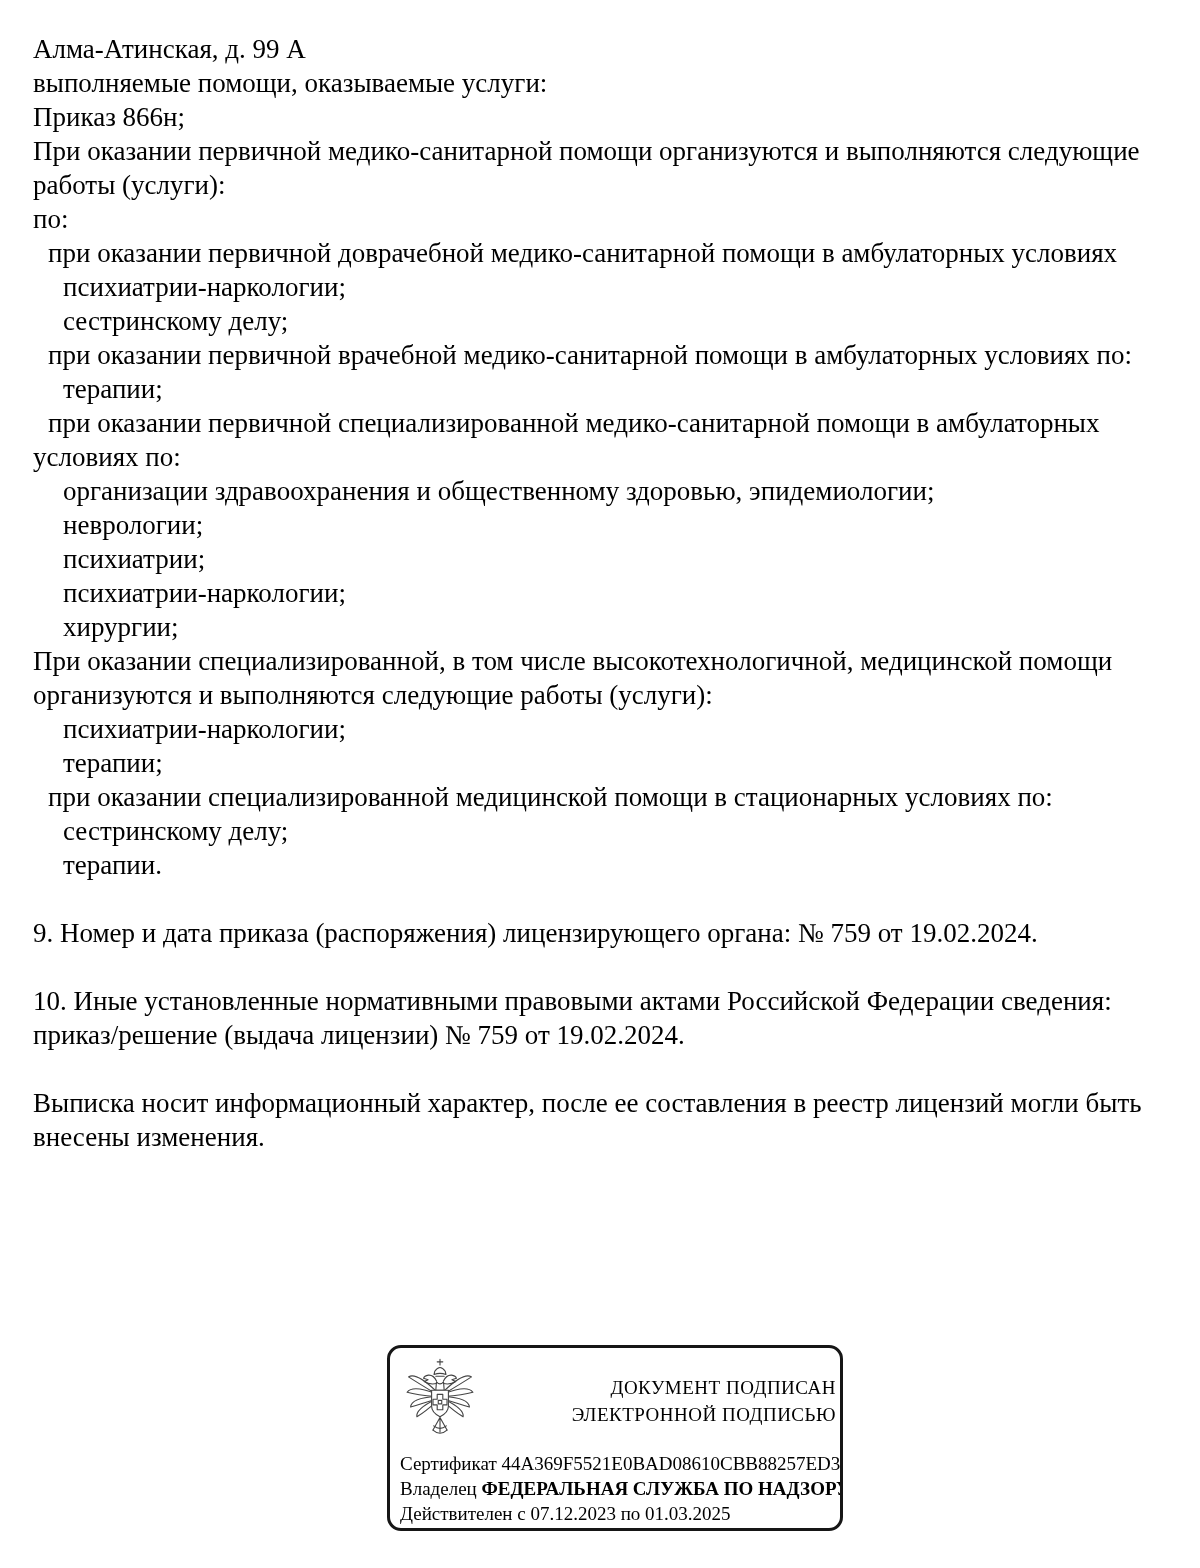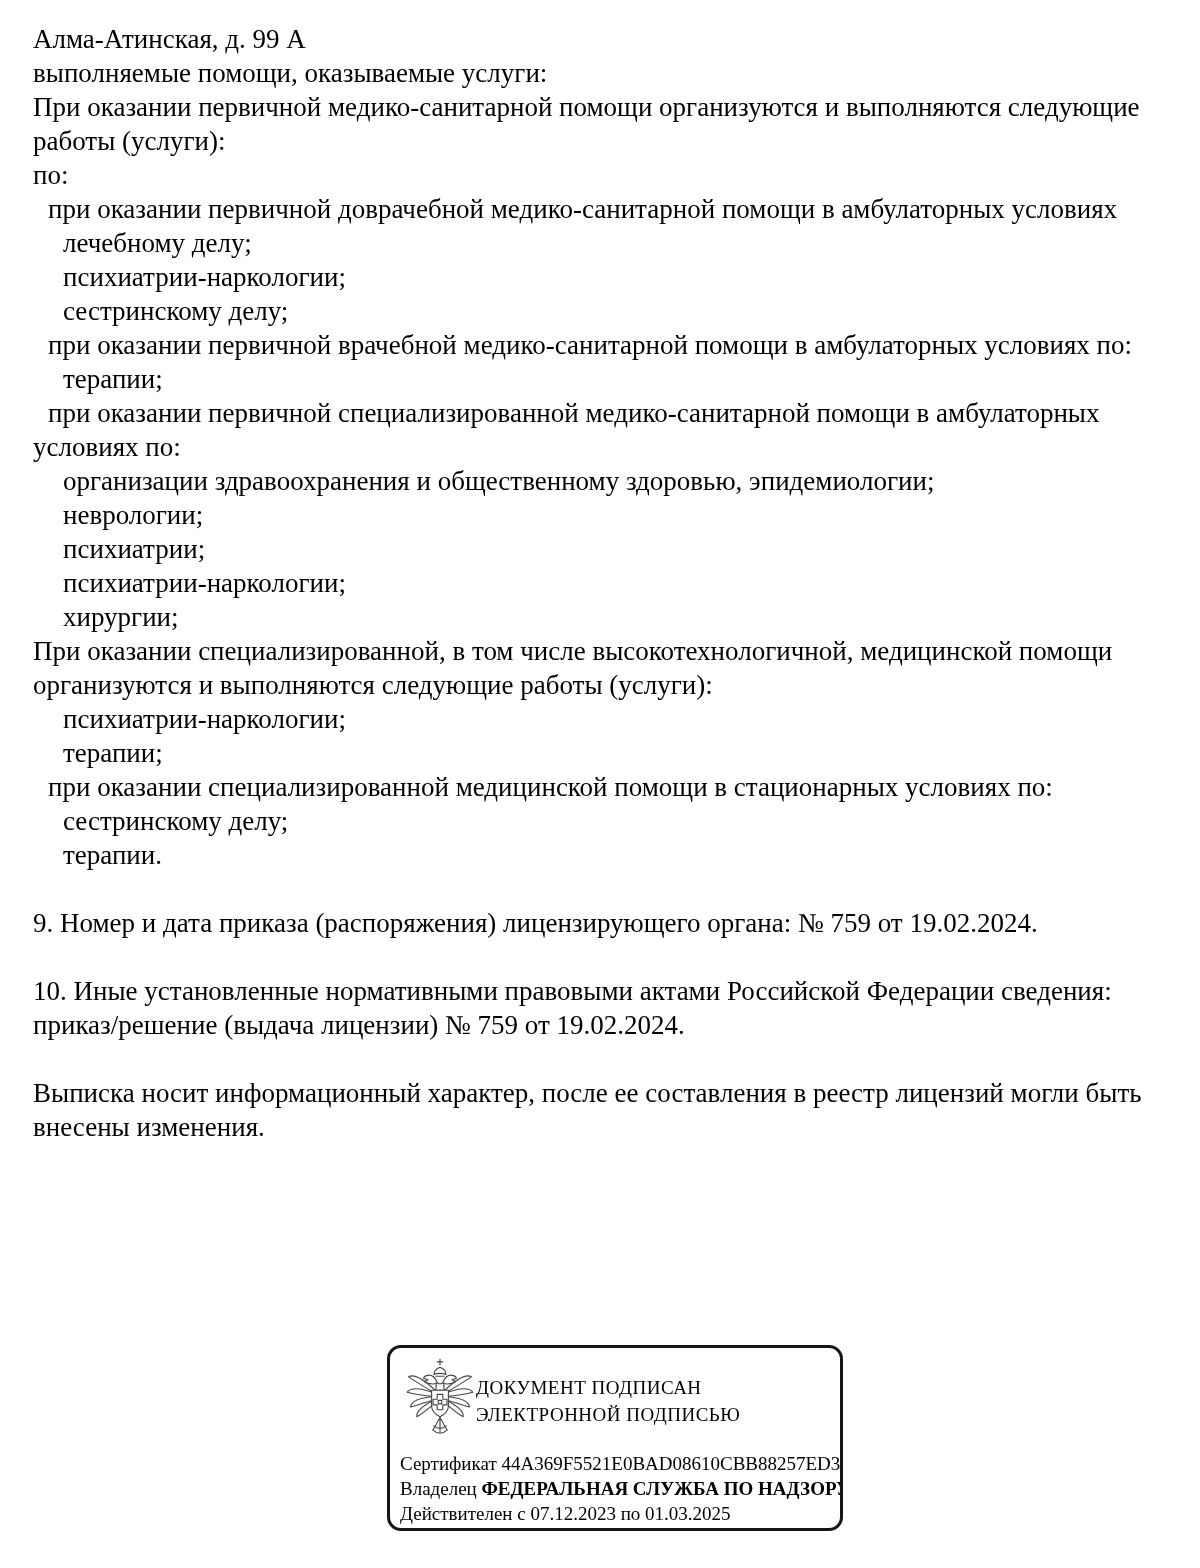--- a/index.html
+++ b/index.html
@@ -13,21 +13,21 @@
     position: relative;
     font-family: "Liberation Serif", "DejaVu Serif", serif;
     color: #000000;
     overflow: hidden;
   }
 
   
   .doc-body {
     position: absolute;
     left: 33px;
-    top: 22px;
+    top: 32px;
     width: 1140px;
     font-size: 27px;
     line-height: 34px;
   }
   .line {
     white-space: nowrap;
     height: 34px;
   }
   .line.blank { height: 34px; }
   .indent-0 { padding-left: 0; }
@@ -51,46 +51,46 @@
     align-items: flex-start;
     padding: 10px 4px 0 14px;
   }
   .emblem {
     flex: 0 0 auto;
     width: 72px;
     height: 84px;
   }
   .stamp-title {
     flex: 1 1 auto;
-    text-align: left;
+    text-align: right;
     font-size: 19px;
     line-height: 27px;
     letter-spacing: 0.5px;
     padding-top: 16px;
   }
   .stamp-lines {
     padding: 9px 0 0 10px;
     font-size: 19px;
     line-height: 25px;
     white-space: nowrap;
   }
   .stamp-lines .row { height: 25px; overflow: hidden; }
   .bold { font-weight: bold; }
 </style>
 </head>
 <body>
 
 <div class="doc-body">
     <div class="line indent-0">Алма-Атинская, д. 99 А</div>
     <div class="line indent-0">выполняемые помощи, оказываемые услуги:</div>
+    <div class="line indent-0">Приказ 866н;</div>
     <div class="line indent-0">При оказании первичной медико-санитарной помощи организуются и выполняются следующие</div>
     <div class="line indent-0">работы (услуги):</div>
     <div class="line indent-0">по:</div>
     <div class="line indent-1">при оказании первичной доврачебной медико-санитарной помощи в амбулаторных условиях</div>
-    <div class="line indent-2">лечебному делу;</div>
     <div class="line indent-2">психиатрии-наркологии;</div>
     <div class="line indent-2">сестринскому делу;</div>
     <div class="line indent-1">при оказании первичной врачебной медико-санитарной помощи в амбулаторных условиях по:</div>
     <div class="line indent-2">терапии;</div>
     <div class="line indent-1">при оказании первичной специализированной медико-санитарной помощи в амбулаторных</div>
     <div class="line indent-0">условиях по:</div>
     <div class="line indent-2">организации здравоохранения и общественному здоровью, эпидемиологии;</div>
     <div class="line indent-2">неврологии;</div>
     <div class="line indent-2">психиатрии;</div>
     <div class="line indent-2">психиатрии-наркологии;</div>

